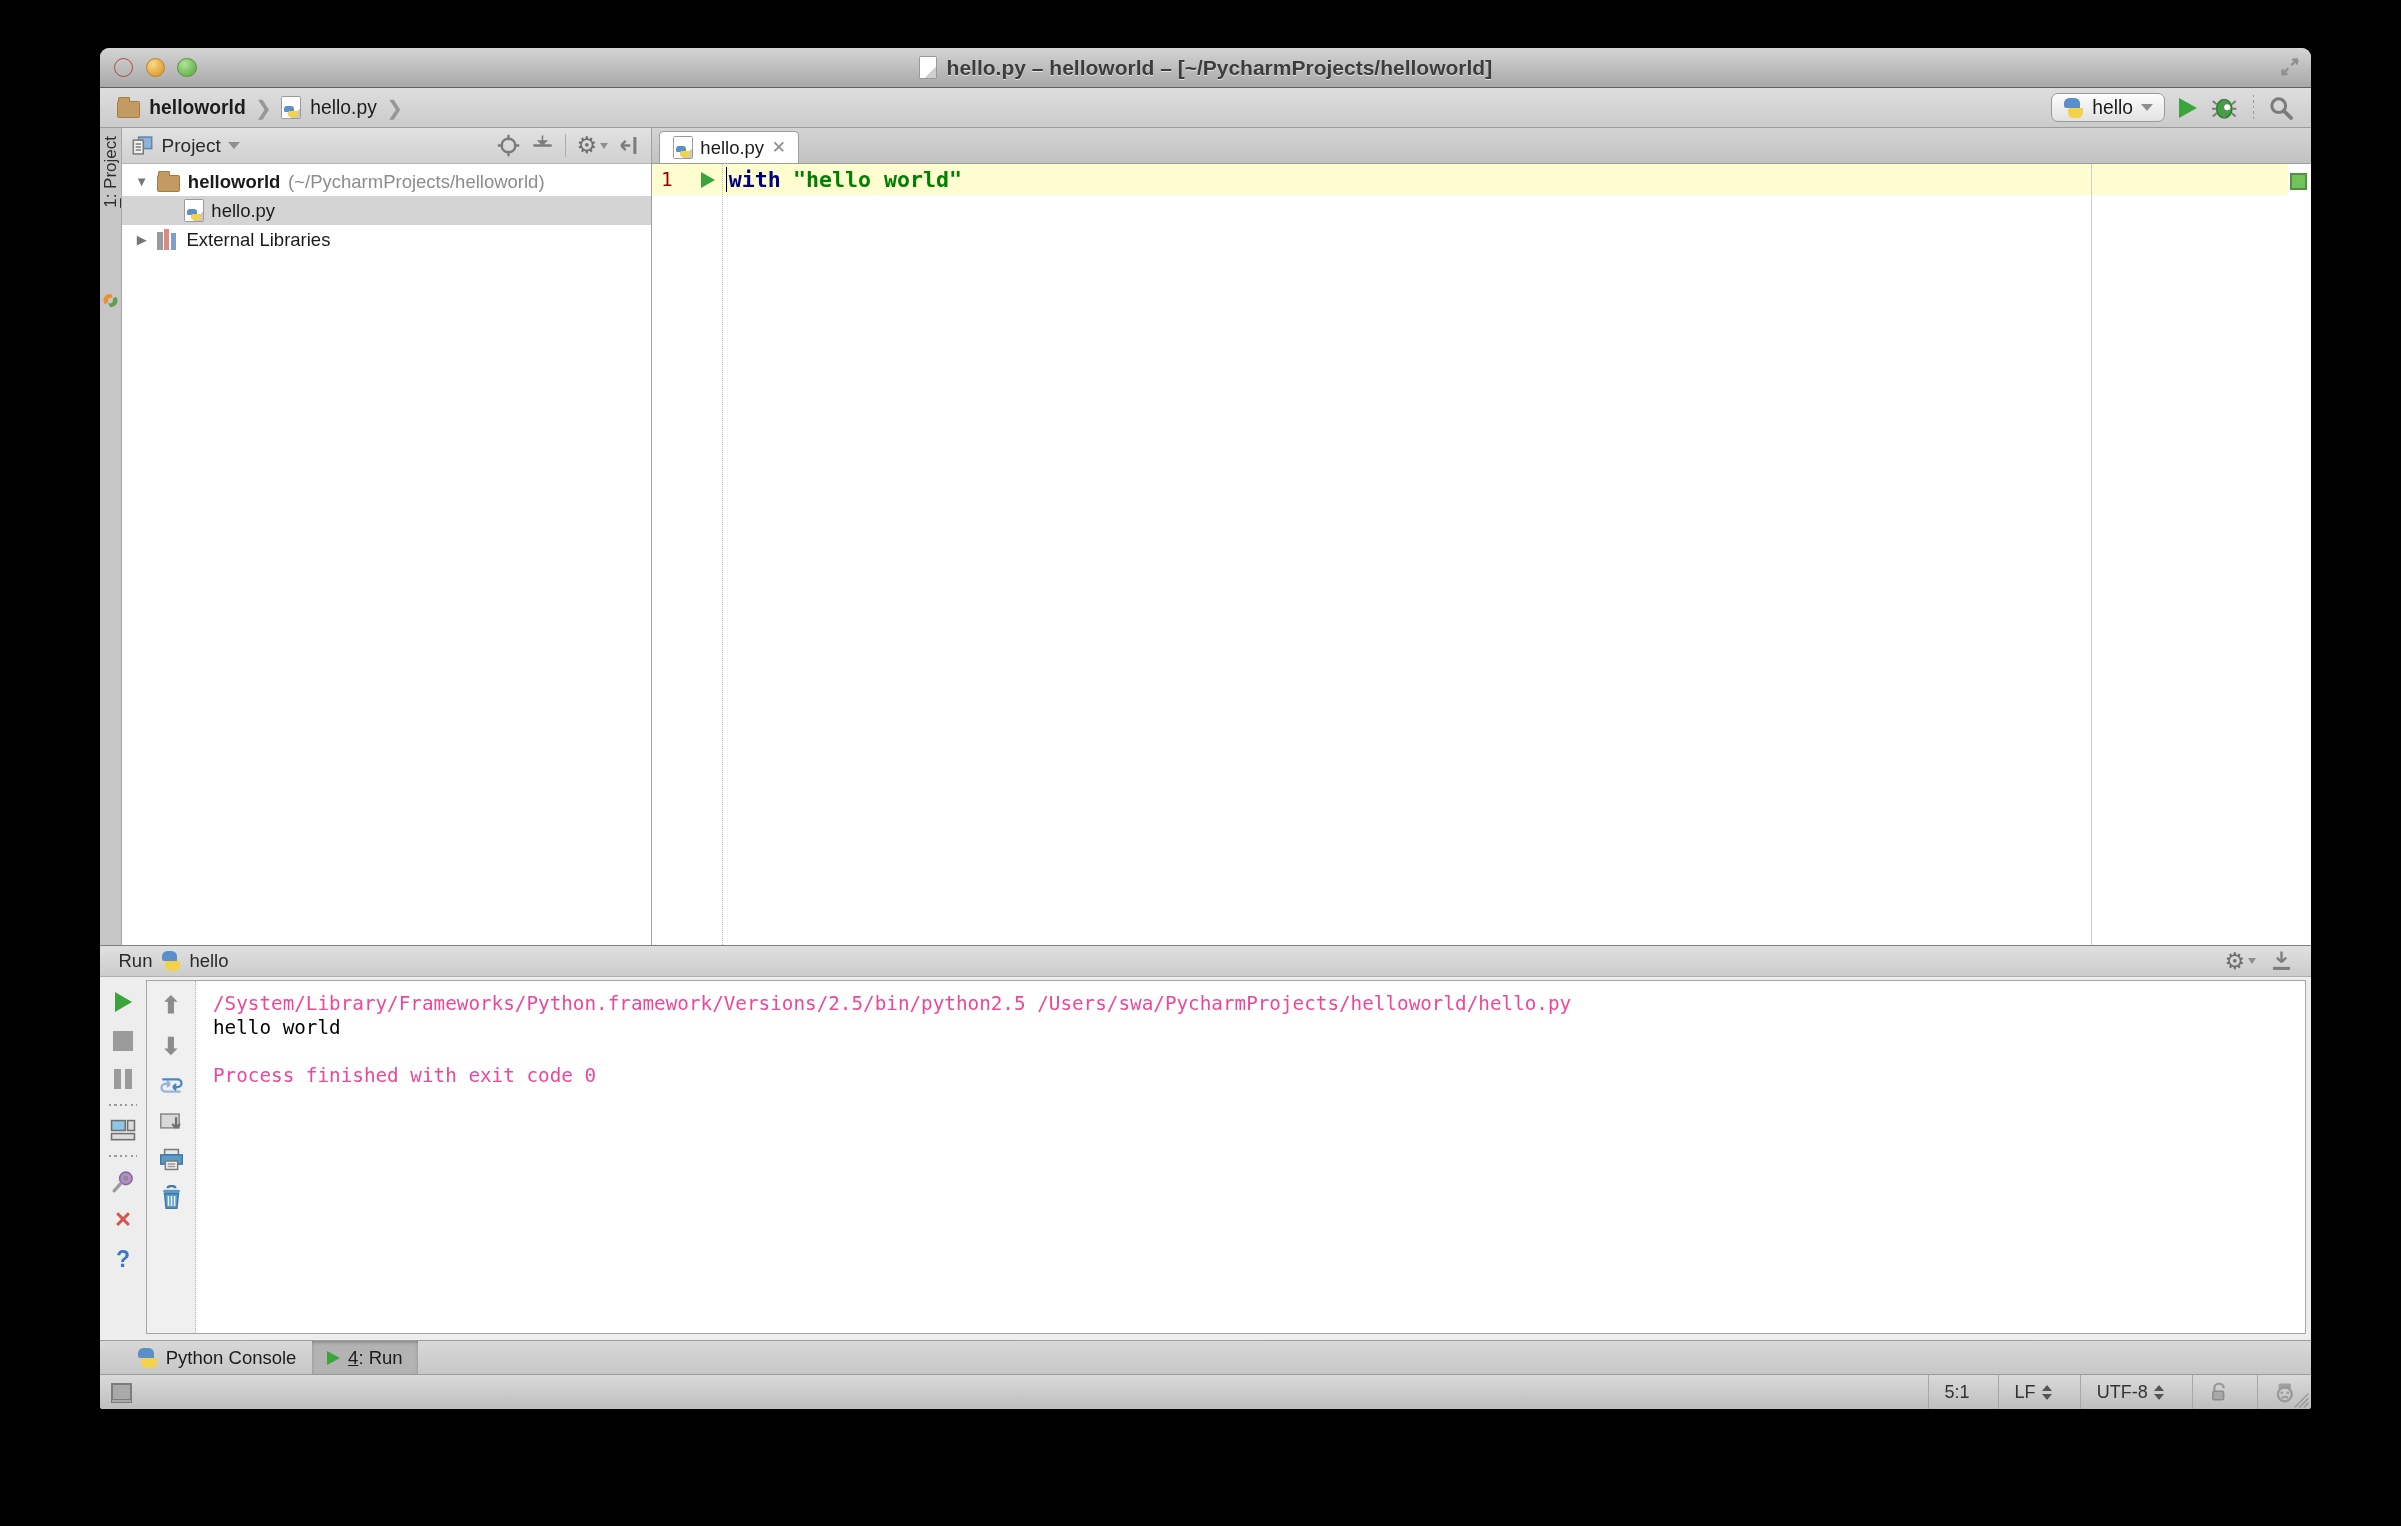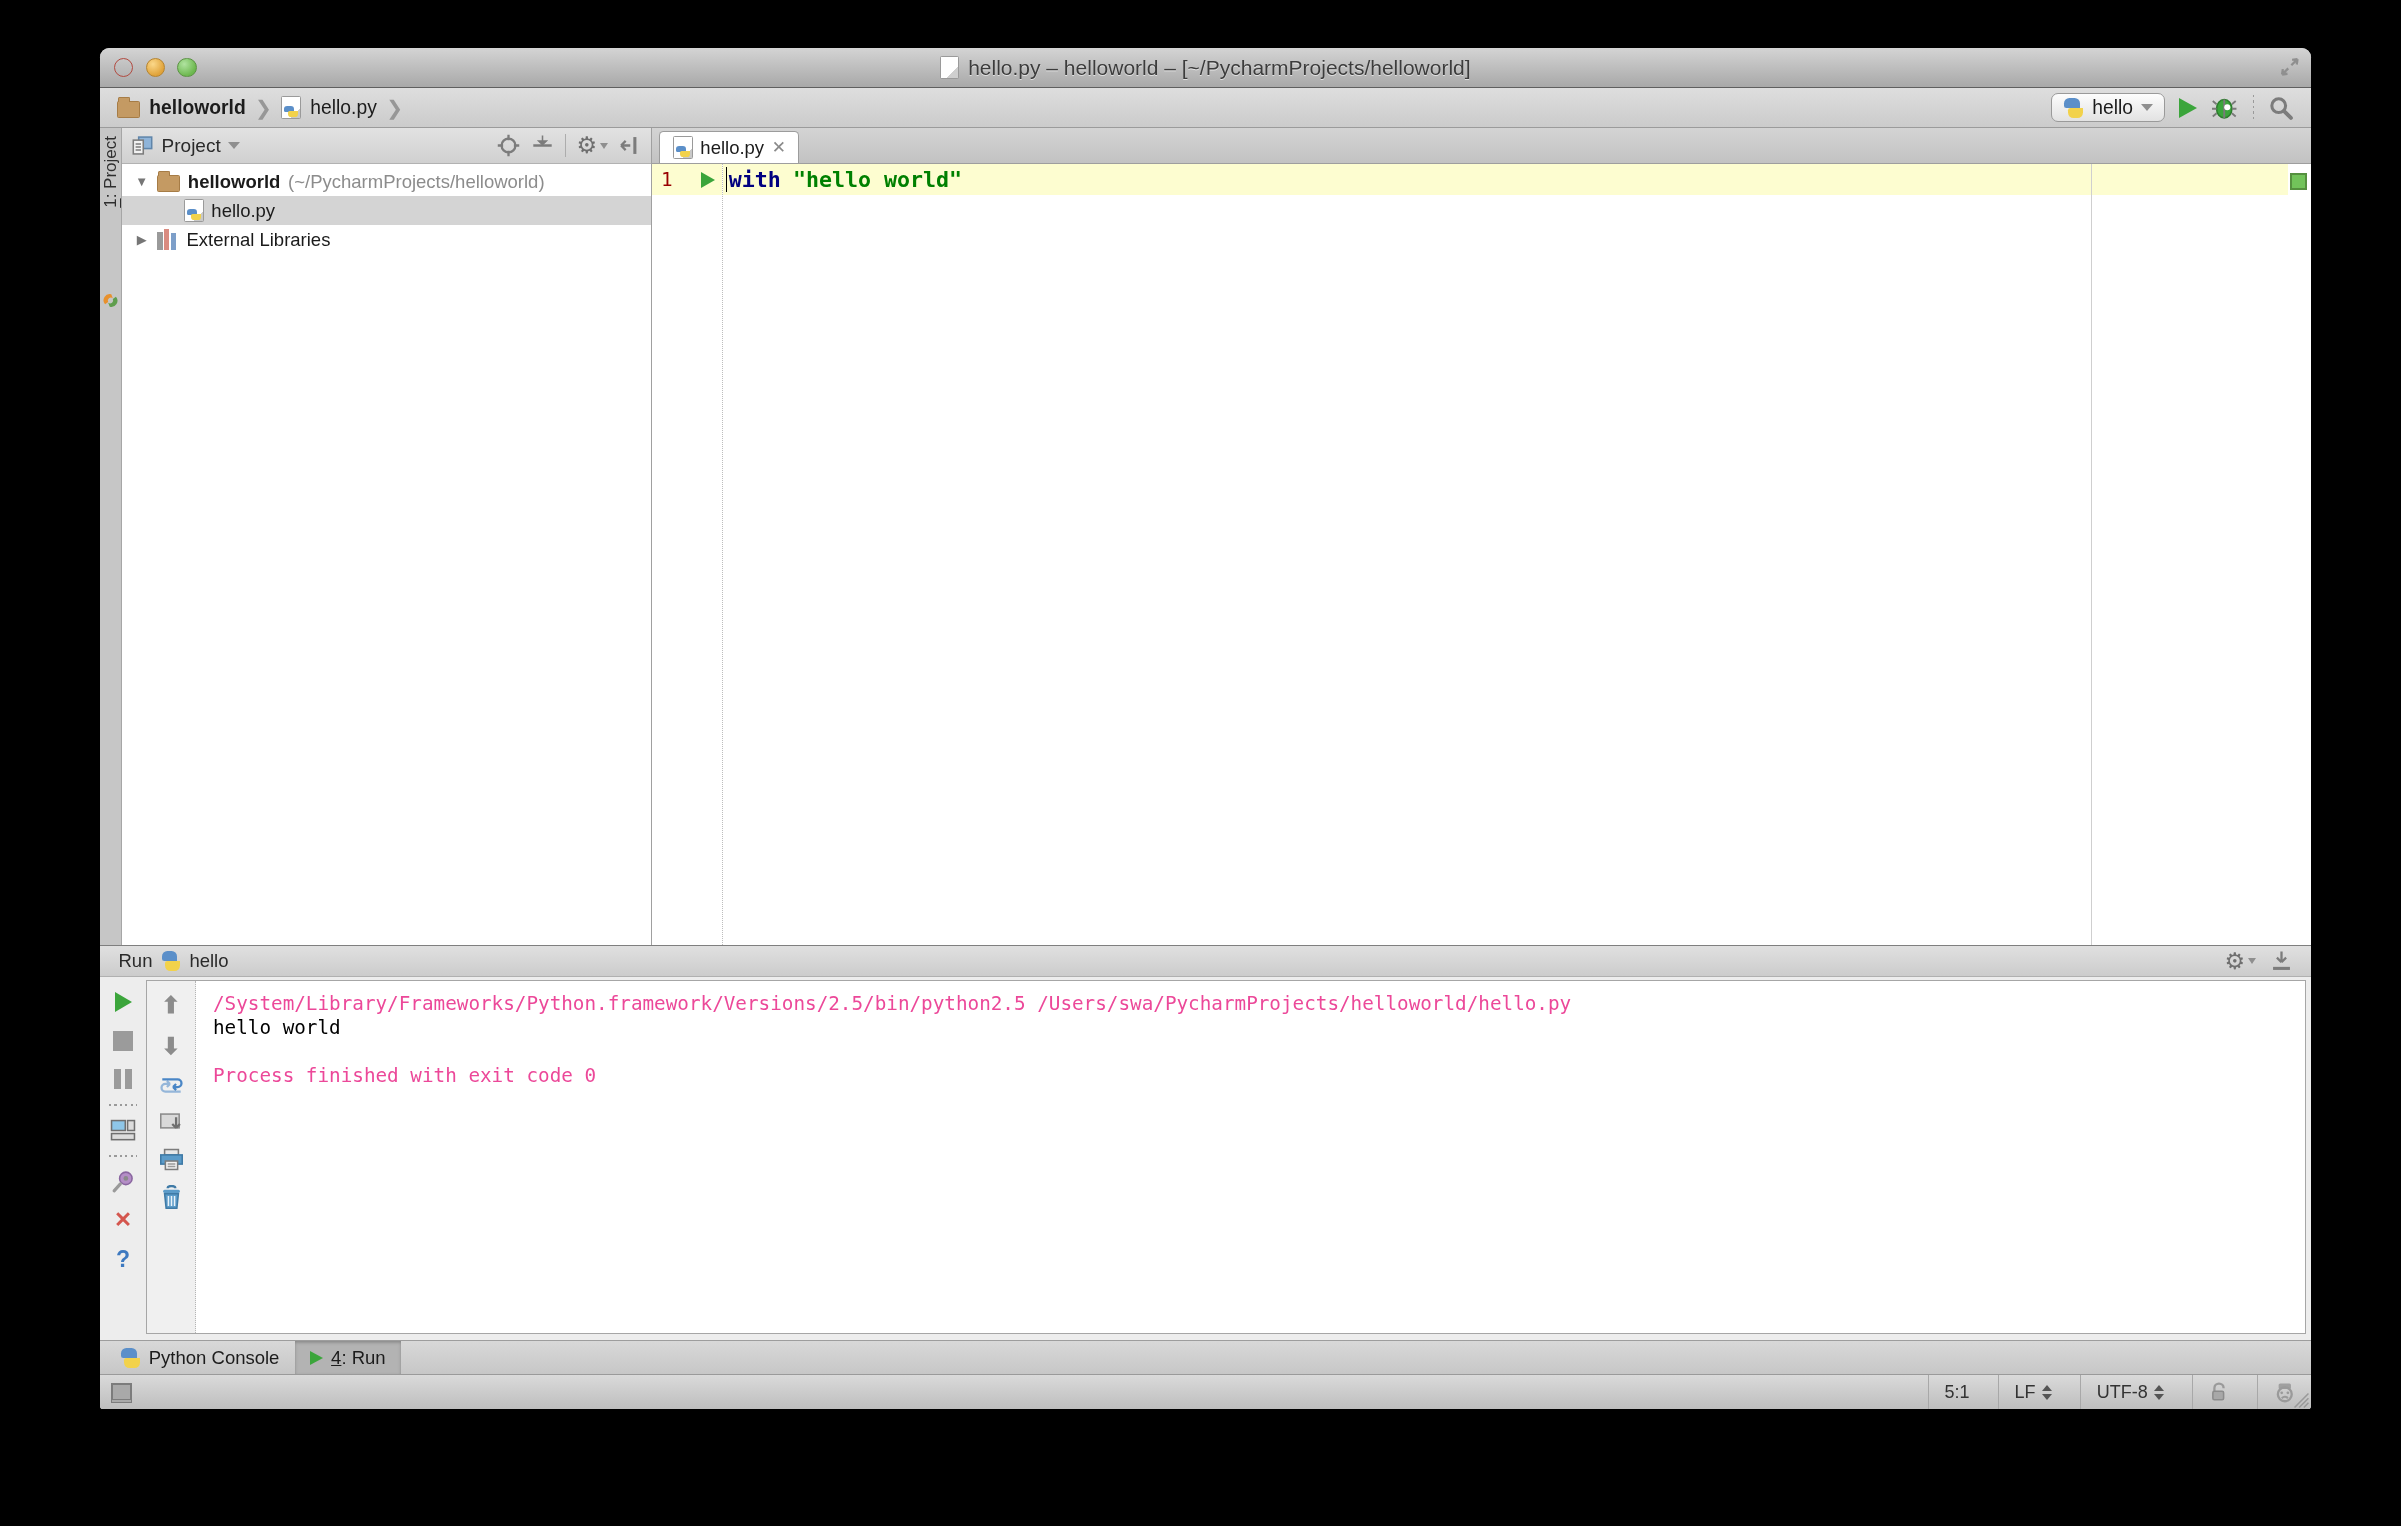--- a/index.html
+++ b/index.html
@@ -10,21 +10,21 @@
             box-shadow:0 15.5px 46px rgba(0,0,0,.6); display:flex; flex-direction:column; }
 
   
   .titlebar { height:40px; flex:0 0 40px; background:linear-gradient(#d4d4d4,#a8a8a8);
               border-bottom:1.5px solid #5f5f5f; display:flex; align-items:center; position:relative; }
   .lights { display:flex; gap:12.4px; margin-left:14px; }
   .light { width:19.3px; height:19.3px; border-radius:50%; }
   .light.red { background:radial-gradient(circle at 35% 30%, #f header,#fff0 0), radial-gradient(circle at 35% 30%, #f5a39a, #d8594c 70%); border:0.8px solid #b14a40; }
   .light.yellow { background:radial-gradient(circle at 35% 30%, #fbd88a, #e0a33a 70%); border:0.8px solid #b6842f; }
   .light.green { background:radial-gradient(circle at 35% 30%, #b0e3a0, #6db84f 70%); border:0.8px solid #5a9342; }
-  .title-center { position:absolute; left:0; right:0; display:flex; justify-content:center; align-items:center; gap:9.3px; pointer-events:none; }
+  .title-center { position:absolute; left:0; right:0; display:flex; justify-content:center; align-items:center; gap:9.3px; pointer-events:none;font-weight:bold; }
   .title-text { font-size:21px; color:#3c3c3c; text-shadow:0 0.8px 0 rgba(255,255,255,.6); }
   .doc-icon { width:18.5px; height:23px; background:linear-gradient(135deg,#fff 70%,#cfcfcf 70%); border:0.8px solid #9a9a9a; border-radius:1.5px; }
   .fullscreen { position:absolute; right:10.8px; top:7.7px; }
 
   
   .navbar { height:40px; flex:0 0 40px; background:linear-gradient(#dedede,#cbcbcb);
             border-bottom:0.8px solid #9b9b9b; display:flex; align-items:center; padding:0 17px; }
   .crumbs { display:flex; align-items:center; gap:9.3px; }
   .crumb-label { font-size:19.3px; color:#1c1c1c; }
   .crumb-label.bold { font-weight:bold; }
@@ -101,21 +101,21 @@
   .cline.sys { color:#ec4899; }
   .stop-sq { width:20px; height:20px; background:#9b9b9b; }
   .pause-bars { display:flex; gap:4.6px; }
   .pause-bars i { display:block; width:7px; height:20px; background:#9b9b9b; }
   .xred { color:#d4564e; font-size:21.6px; font-weight:bold; }
   .qblue { color:#3d79c0; font-size:23px; font-weight:bold; }
   .arr { color:#8c8c8c; font-size:23px; font-weight:bold; }
 
   
   .bottombar { flex:0 0 34px; background:linear-gradient(#d8d8d8,#c7c7c7); border-top:0.8px solid #9d9d9d;
-               display:flex; align-items:stretch; padding-left:4px; }
+               display:flex; align-items:stretch; padding-left:21px; }
   .btab { display:flex; align-items:center; gap:7.7px; padding:0 15.5px; font-size:18.5px; color:#1c1c1c; }
   .btab.active { background:#b3b3b3; box-shadow:inset 0 1.5px 3.1px rgba(0,0,0,.25); }
   .mini-play { width:0; height:0; border-top:7.7px solid transparent; border-bottom:7.7px solid transparent; border-left:13px solid #3ba53b; }
   .mnemonic { text-decoration:underline; }
 
   
   .statusbar { flex:0 0 36px; background:linear-gradient(#dadada,#bdbdbd); border-top:0.8px solid #9a9a9a;
                display:flex; align-items:center; position:relative; font-size:18px; color:#333; }
   .sb-toggle { width:21.6px; height:20px; border:2.3px solid #7c7c7c; background:#a9a9a9; border-bottom:4.6px double #7c7c7c; margin-left:10.8px; }
   .sb-right { margin-left:auto; display:flex; align-items:stretch; height:100%; }

